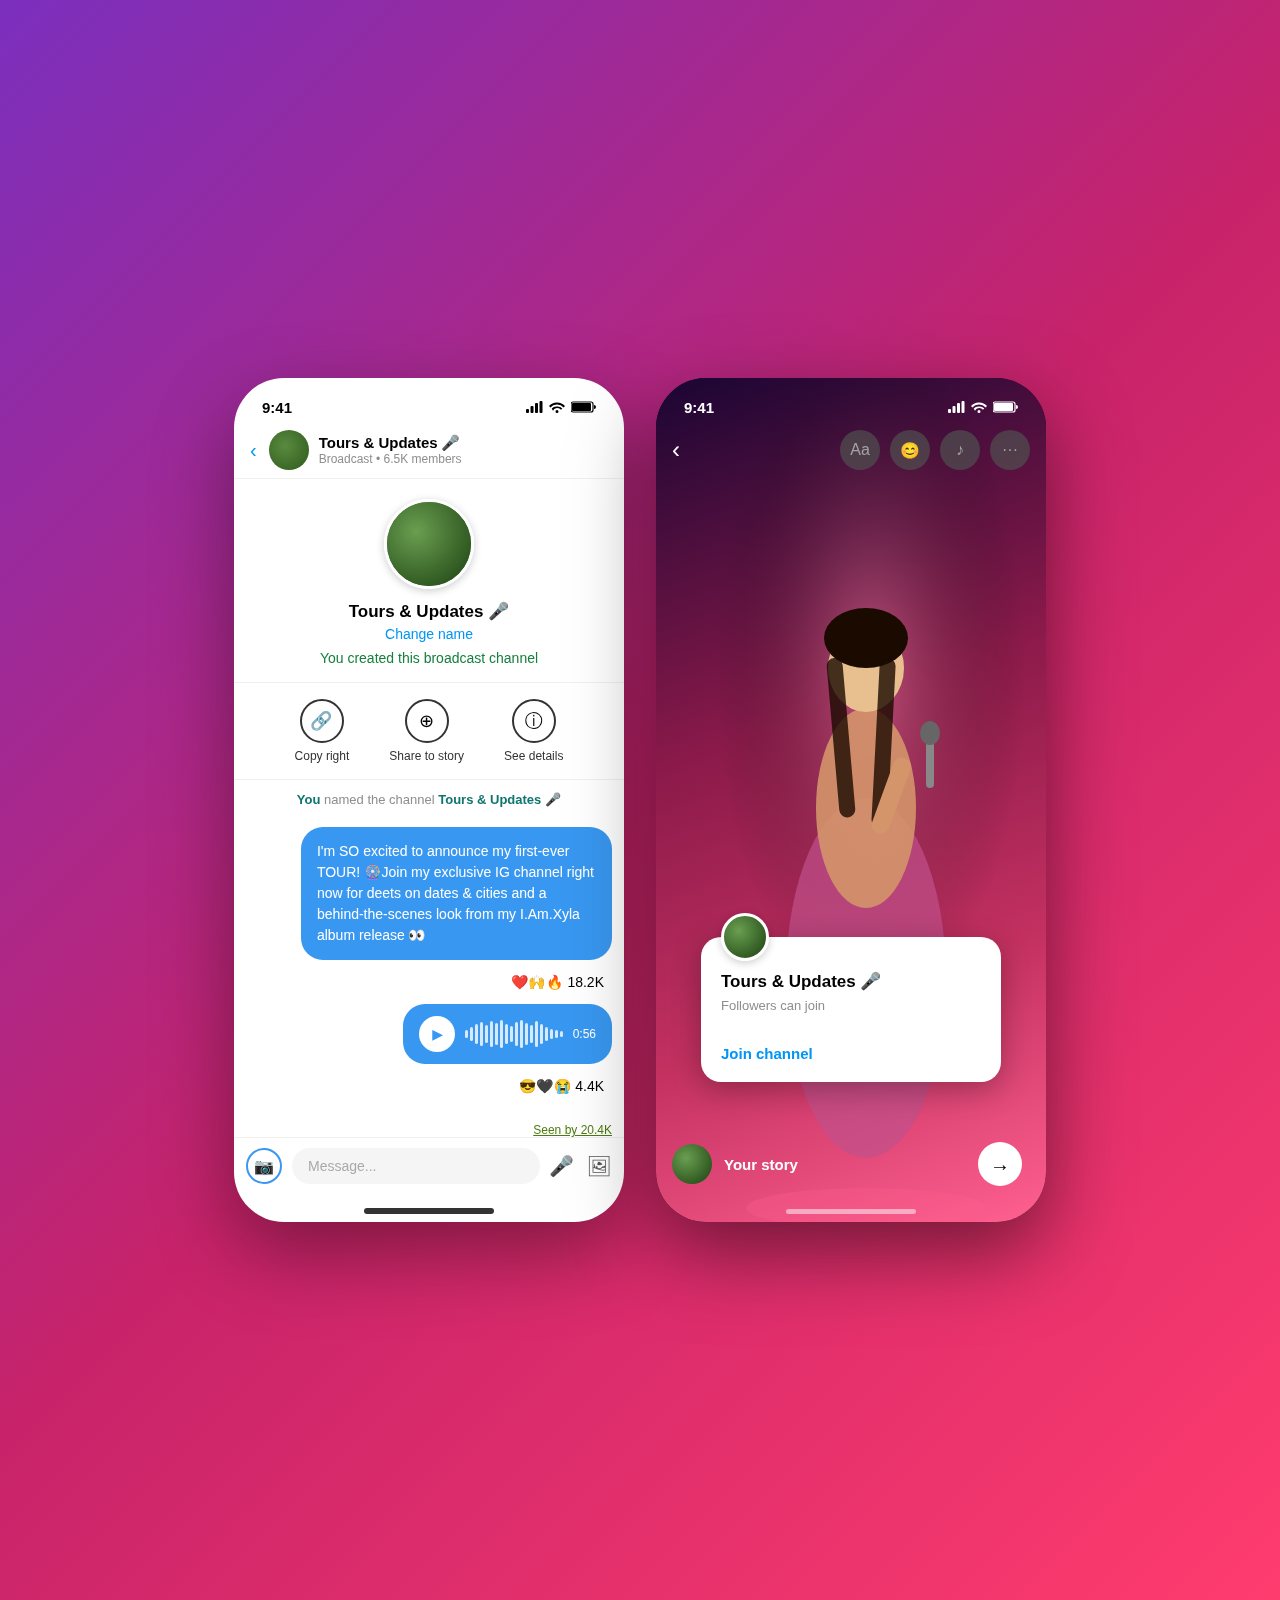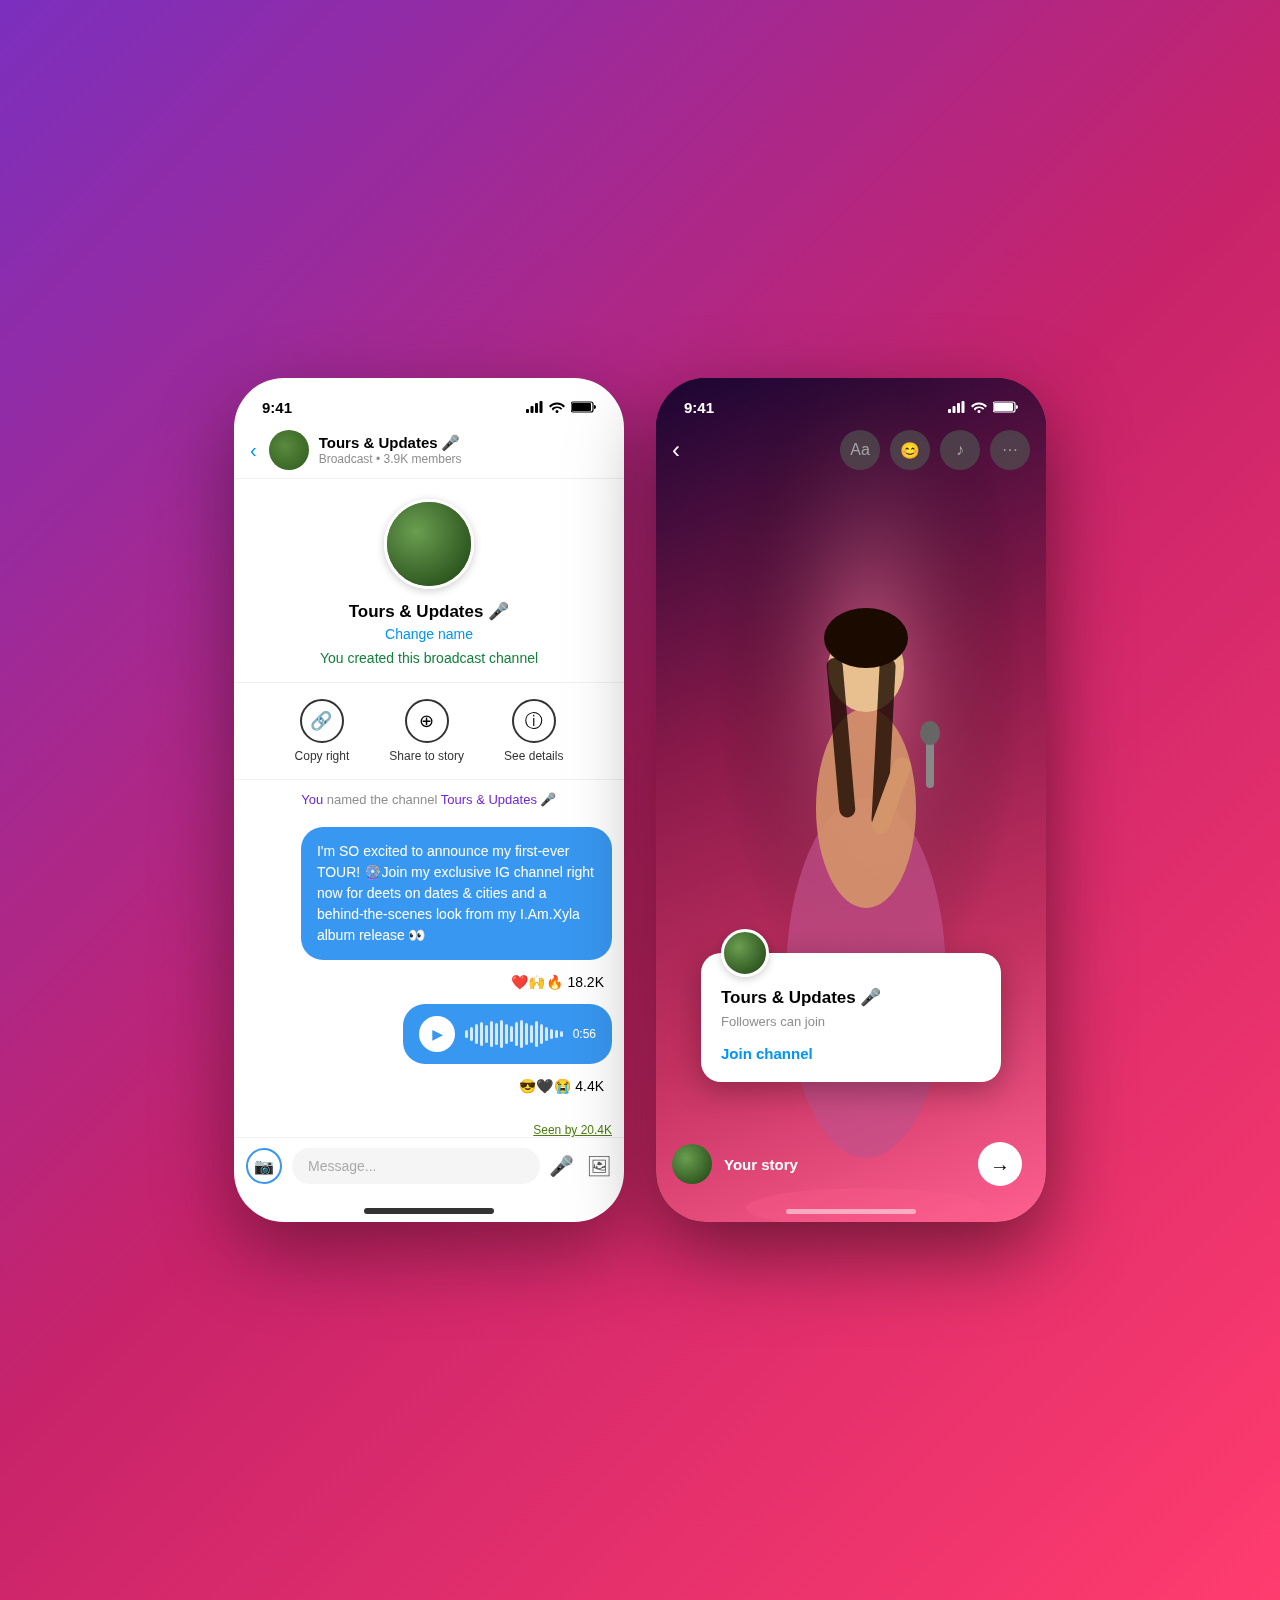--- a/index.html
+++ b/index.html
@@ -115,21 +115,21 @@
     }
     .action-label { font-size: 12px; color: #333; }
 
     
     .system-msg {
       text-align: center;
       font-size: 13px;
       color: #8e8e8e;
       padding: 12px 16px;
     }
-    .system-msg strong { color: #6d28d9; font-weight: 400; }
+    .system-msg strong { color: #0f766e; font-weight: 700; }
 
     
     .messages-area {
       flex: 1;
       overflow: hidden;
       padding: 8px 12px;
       display: flex;
       flex-direction: column;
       gap: 10px;
     }
@@ -318,21 +318,21 @@
     .channel-card-name {
       font-size: 17px;
       font-weight: 700;
       color: #000;
       margin-top: 14px;
       margin-bottom: 6px;
     }
     .channel-card-sub {
       font-size: 13px;
       color: #8e8e8e;
-      margin-bottom: 16px;
+      margin-bottom: 32px;
     }
     .join-btn {
       font-size: 15px;
       font-weight: 600;
       color: #0095f6;
       cursor: pointer;
     }
 
     
     .story-bottom {
@@ -414,21 +414,21 @@
       </div>
     </div>
 
     <div class="chat-header">
       <span class="back-arrow">‹</span>
       <div class="header-avatar">
         <div class="header-avatar-inner"></div>
       </div>
       <div class="header-info">
         <div class="header-name">Tours &amp; Updates 🎤</div>
-        <div class="header-sub">Broadcast • 3.9K members</div>
+        <div class="header-sub">Broadcast • 6.5K members</div>
       </div>
     </div>
 
     <div class="channel-profile">
       <div class="profile-avatar">
         <div class="profile-avatar-inner"></div>
       </div>
       <div class="profile-name">Tours &amp; Updates 🎤</div>
       <div class="profile-change">Change name</div>
       <div class="profile-desc">You created this broadcast channel</div>

